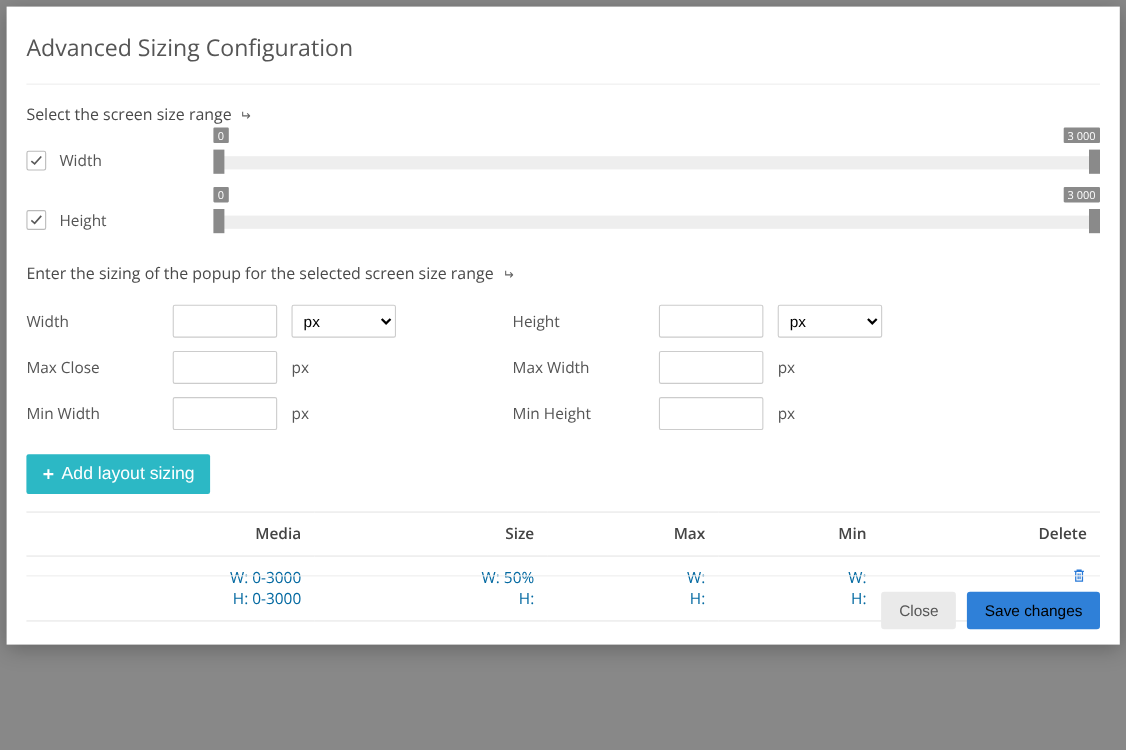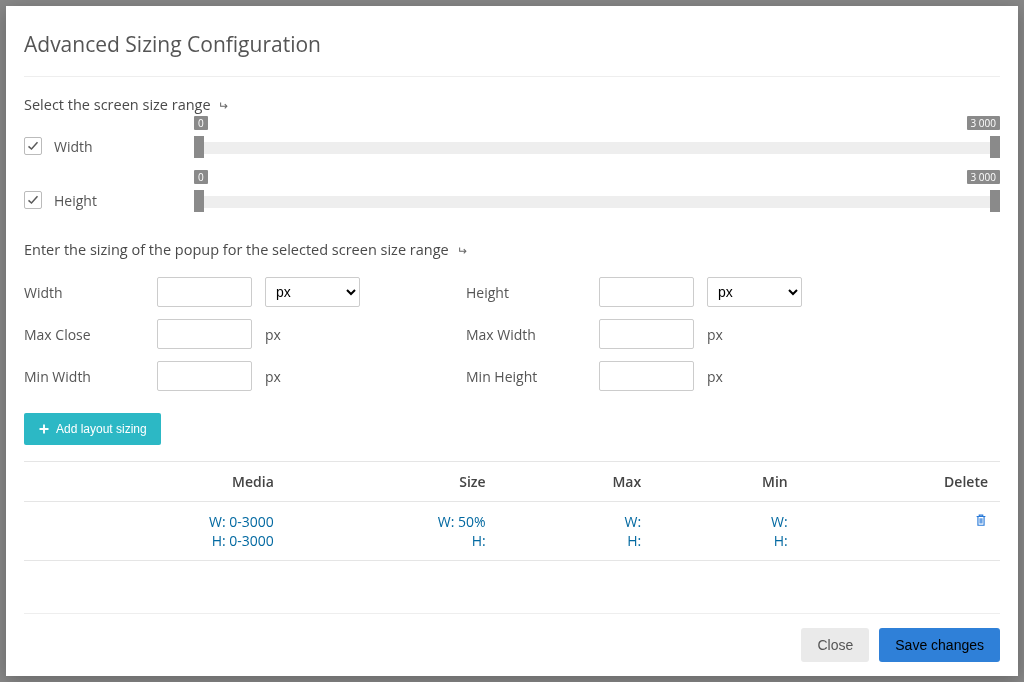--- a/index.html
+++ b/index.html
@@ -9,21 +9,21 @@
     background: #888;
     width: 1024px; height: 682px;
     overflow: hidden;
     color: #333;
     font-size: 14px;
   }
   .modal {
     position: absolute;
     left: 6px; top: 6px;
     width: 1012px;
-    height: 670px;
+    height: 580px;
     background: #fff;
     box-shadow: 0 4px 18px rgba(0,0,0,0.25);
     padding: 18px 18px 16px 18px;
   }
   .modal-title {
     font-size: 21px;
     font-weight: 400;
     color: #555;
     margin: 6px 0 18px 0;
   }
@@ -126,21 +126,21 @@
   }
   .unit-text { color: #555; }
 
   .add-btn {
     display: inline-flex;
     align-items: center;
     background: #2cb8c5;
     color: #fff;
     border: none;
     padding: 9px 14px;
-    font-size: 12px;
+    font-size: 16px;
     border-radius: 2px;
     cursor: pointer;
     margin-bottom: 16px;
   }
   .add-btn svg { width: 12px; height: 12px; margin-right: 6px; }
 
   
   table.sizing-table {
     width: 100%;
     border-collapse: collapse;

